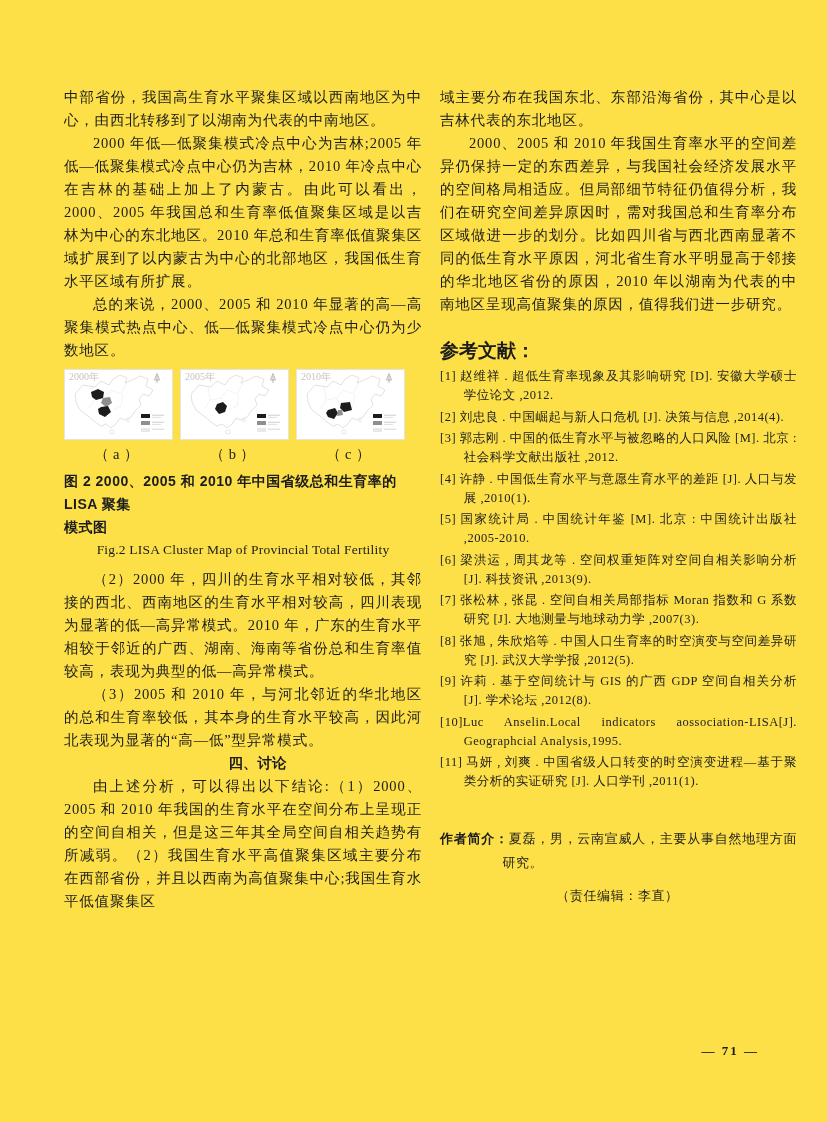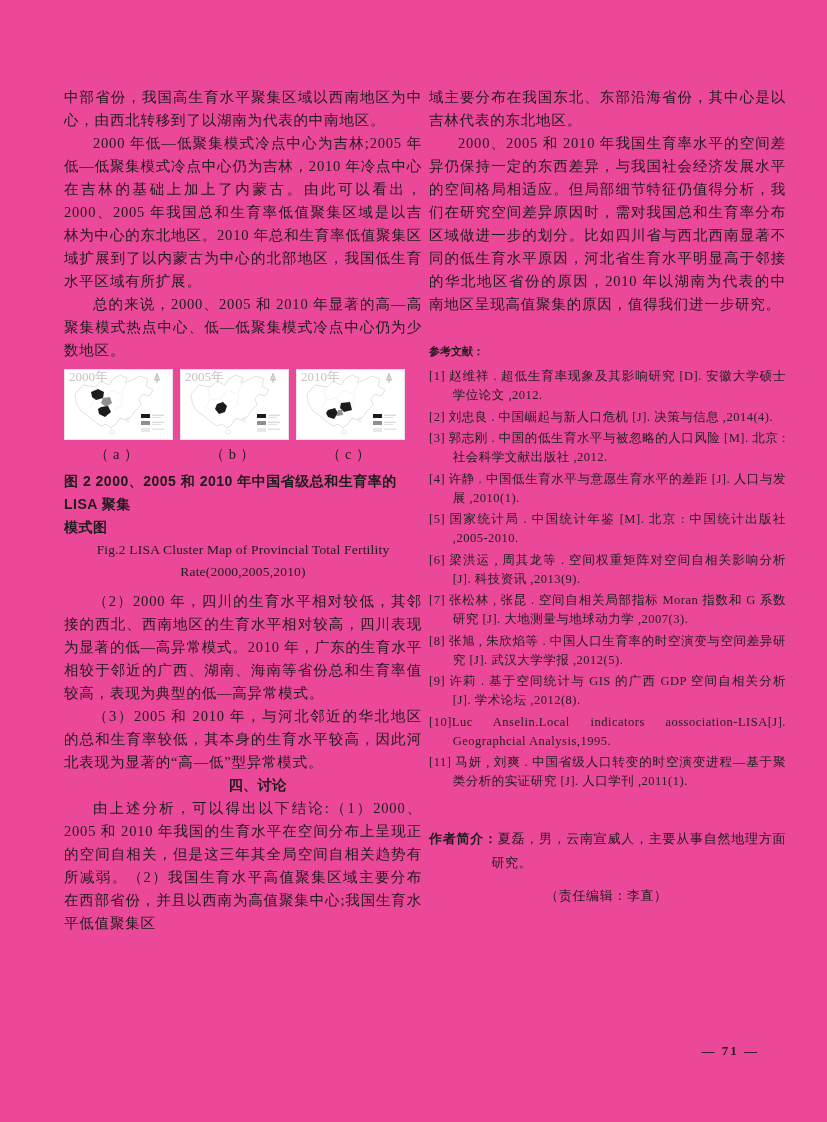--- a/index.html
+++ b/index.html
@@ -1,63 +1,63 @@
 <!DOCTYPE html>
 <html><head>
 <meta charset="utf-8">
 <style>
   html,body{margin:0;padding:0;background:#ffffff;}
   .page{
-    position:relative;width:827px;height:1122px;background:#ec4899;
+    position:relative;width:827px;height:1122px;background:#fde047;
     font-family:"Liberation Serif","DejaVu Serif",serif;color:#1c1c1c;
     overflow:hidden;
     text-decoration:underline;
   }
   .col{position:absolute;top:86px;width:358px;}
   .col-left{left:64px;}
-  .col-right{left:429px;width:357px;}
+  .col-right{left:440px;width:357px;}
   .body-text{
     margin:0;font-size:14.5px;line-height:23px;letter-spacing:0.8px;
     text-align:justify;
   }
   .indent{text-indent:2em;}
   .section-heading{
     font-family:"Liberation Sans","DejaVu Sans",sans-serif;
     font-weight:bold;font-size:14.5px;line-height:23px;text-indent:2em;text-align:center;
   }
   
   .figure{margin-top:7px;}
   .map-row{display:flex;gap:7px;}
   .map-box{
     position:relative;width:109px;height:71px;background:#ffffff;
     border:1px solid #e4e4e4;box-sizing:border-box;
   }
   .map-year{
-    position:absolute;top:3px;left:4px;font-size:13px;line-height:8px;
+    position:absolute;top:3px;left:4px;font-size:10px;line-height:8px;
     color:#c4c4c4;letter-spacing:0;
   }
   .map-svg{position:absolute;top:0;left:0;width:107px;height:69px;}
   .panel-labels{display:flex;gap:7px;margin-top:5px;}
   .panel-label{
     width:109px;text-align:center;font-size:14.5px;letter-spacing:0.3em;
     color:#1c1c1c;
   }
   .caption-cn{
     font-family:"Liberation Sans","DejaVu Sans",sans-serif;font-weight:bold;
     font-size:14px;line-height:23px;text-align:left;letter-spacing:0.5px;
   }
   .caption-cn.first{margin-top:6px;}
   .caption-en{
     font-size:13.5px;line-height:22px;text-align:center;letter-spacing:0.2px;
   }
   .after-figure{margin-top:7px;}
   
   .ref-heading{
     font-family:"Liberation Sans","DejaVu Sans",sans-serif;font-weight:bold;
-    font-size:11px;line-height:20px;margin-top:25px;
+    font-size:19px;line-height:20px;margin-top:25px;
   }
   .ref-list{margin-top:6px;}
   .ref-item{
     font-size:12.5px;line-height:19px;letter-spacing:0.5px;text-align:justify;
     padding-left:1.9em;text-indent:-1.9em;margin-bottom:2.5px;color:#222222;
   }
   .author-bio{
     margin-top:36px;font-size:13px;line-height:24px;letter-spacing:0.6px;
     padding-left:4.8em;text-indent:-4.8em;text-align:justify;
   }
@@ -181,21 +181,20 @@
 
       <div class="panel-labels">
         <span class="panel-label">（a）</span>
         <span class="panel-label">（b）</span>
         <span class="panel-label">（c）</span>
       </div>
 
       <div class="caption-cn first">图 2  2000、2005 和 2010 年中国省级总和生育率的 LISA 聚集</div>
       <div class="caption-cn">模式图</div>
       <div class="caption-en">Fig.2  LISA Cluster Map of Provincial Total Fertility</div>
-      <div class="caption-en">Rate(2000,2005,2010)</div>
     </div>
 
     <p class="body-text indent after-figure">（2）2000 年，四川的生育水平相对较低，其邻接的西北、西南地区的生育水平相对较高，四川表现为显著的低—高异常模式。2010 年，广东的生育水平相较于邻近的广西、湖南、海南等省份总和生育率值较高，表现为典型的低—高异常模式。</p>
     <p class="body-text indent">（3）2005 和 2010 年，与河北邻近的华北地区的总和生育率较低，其本身的生育水平较高，因此河北表现为显著的“高—低”型异常模式。</p>
     <div class="section-heading">四、讨论</div>
     <p class="body-text indent">由上述分析，可以得出以下结论:（1）2000、2005 和 2010 年我国的生育水平在空间分布上呈现正的空间自相关，但是这三年其全局空间自相关趋势有所减弱。（2）我国生育水平高值聚集区域主要分布在西部省份，并且以西南为高值聚集中心;我国生育水平低值聚集区</p>
   </div>
 
   <div class="col col-right">
     <p class="body-text">域主要分布在我国东北、东部沿海省份，其中心是以吉林代表的东北地区。</p>

